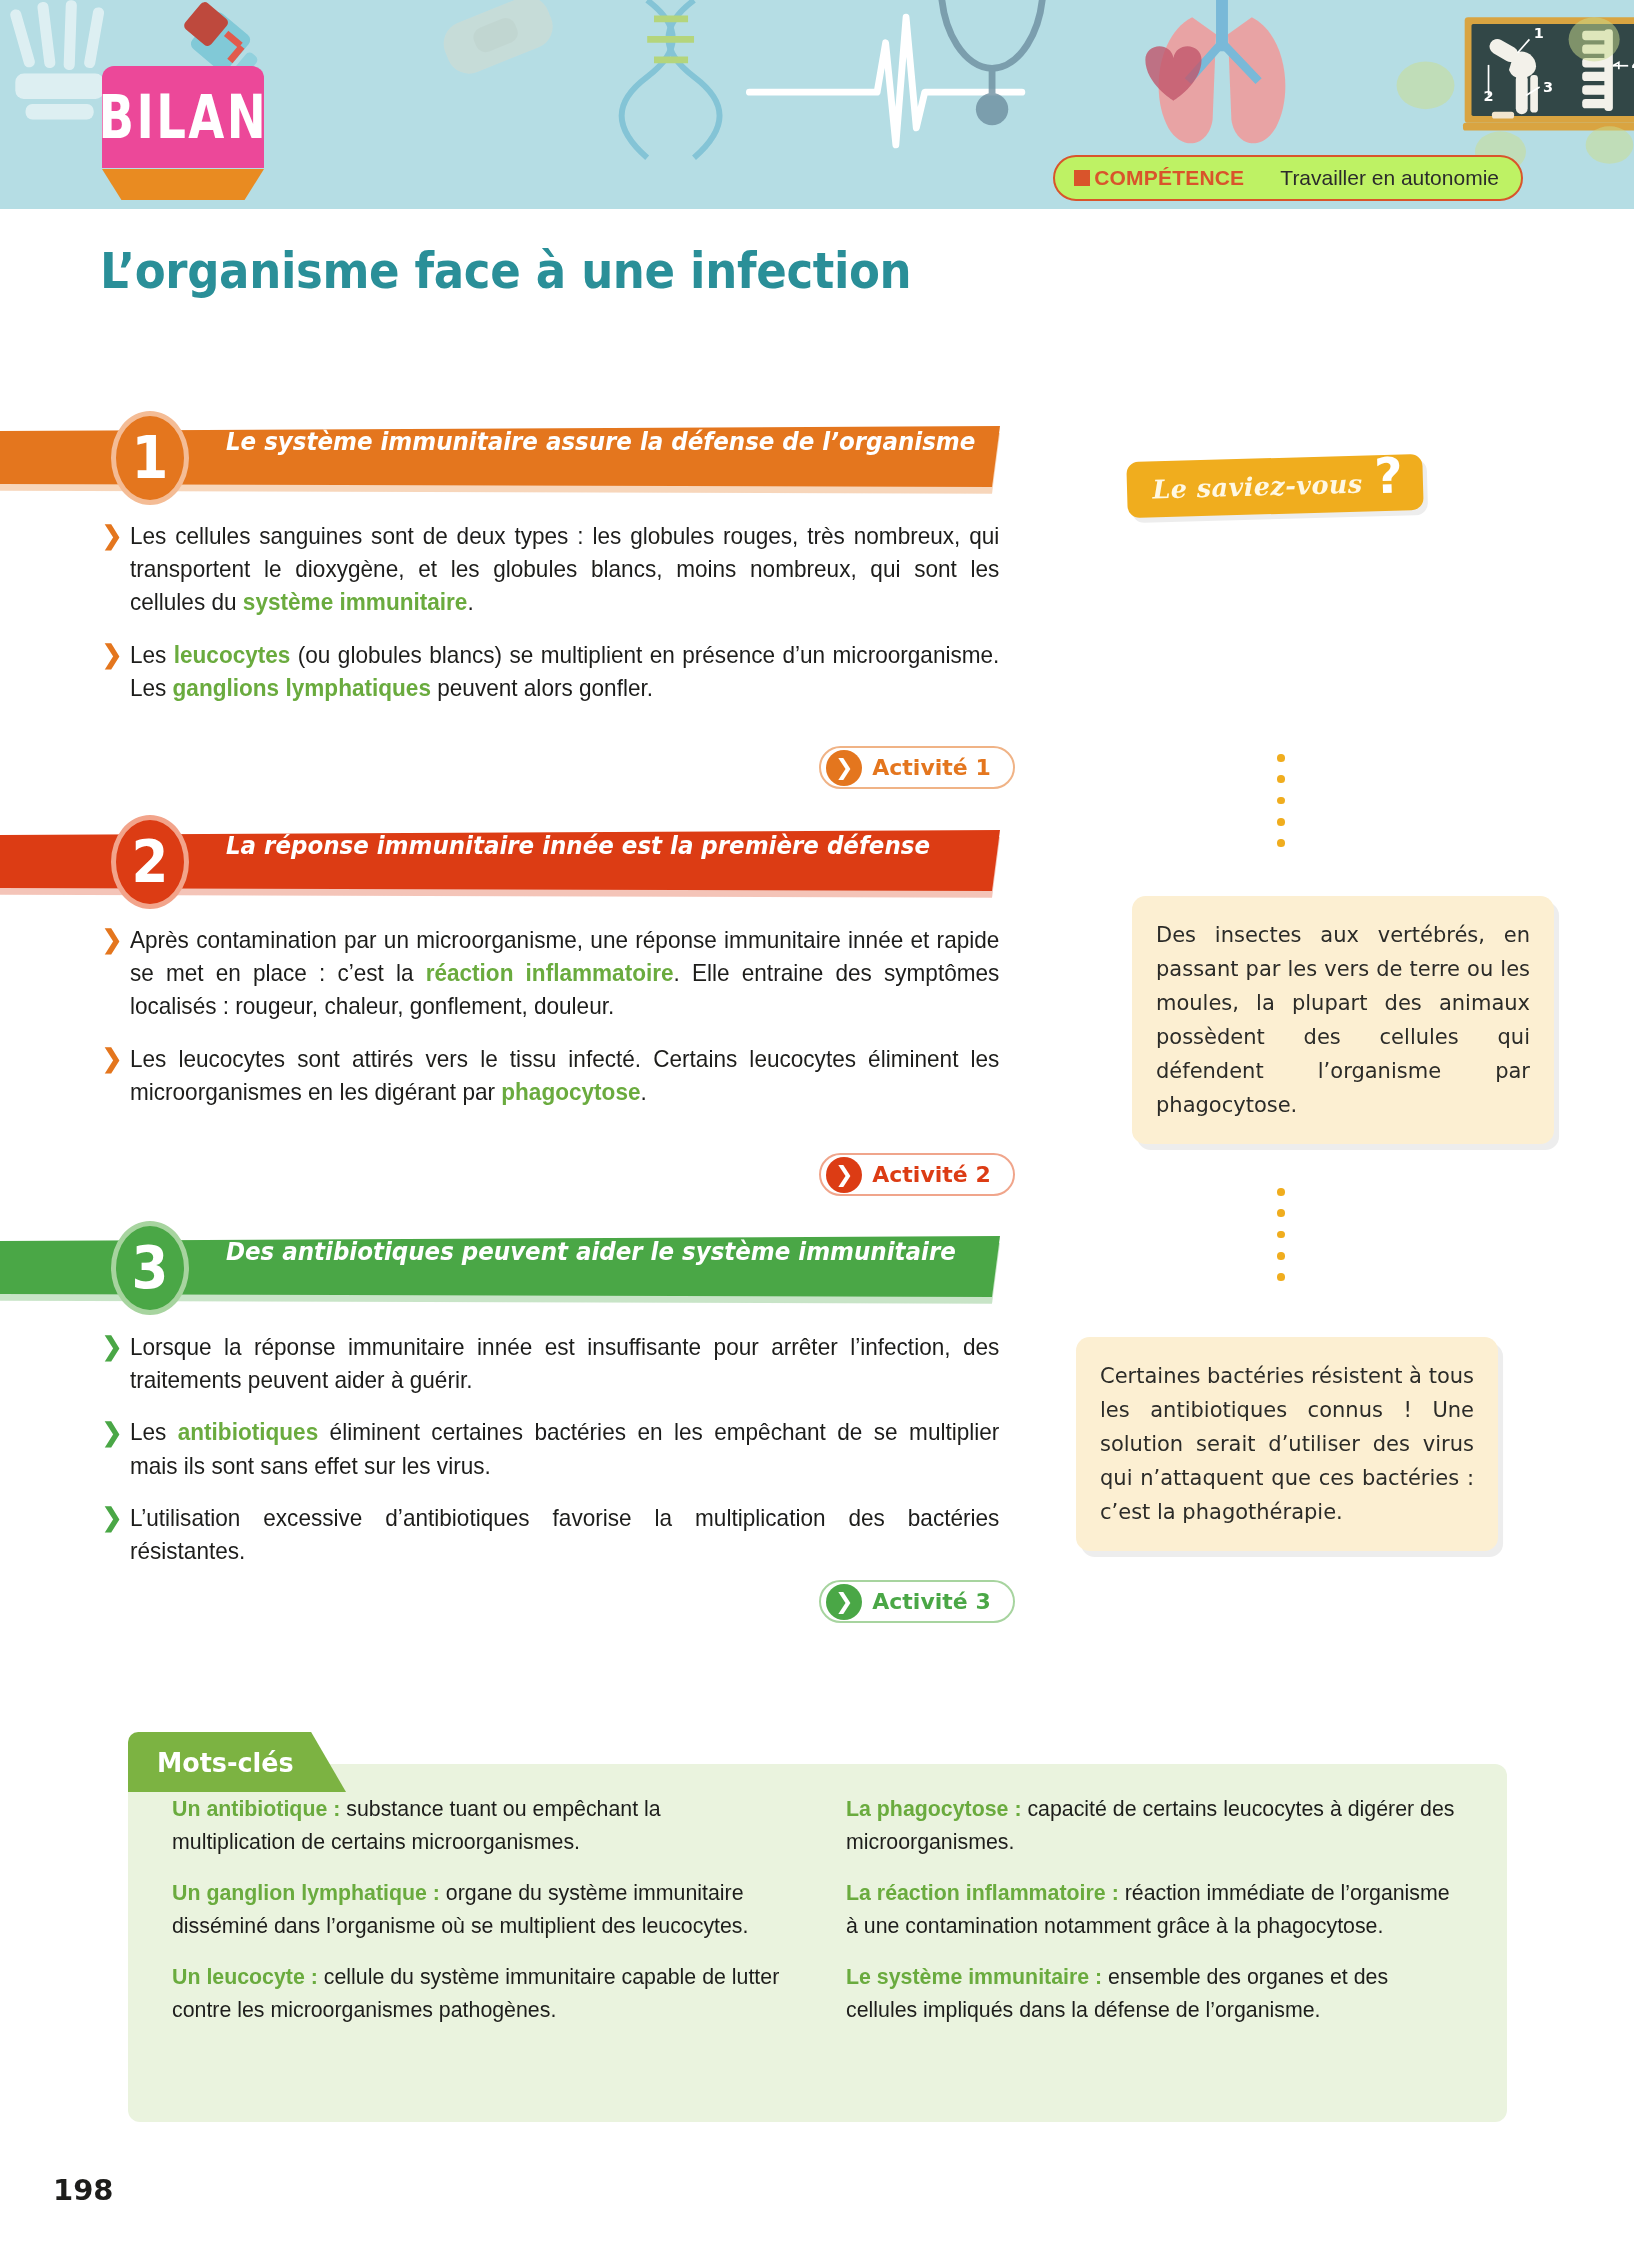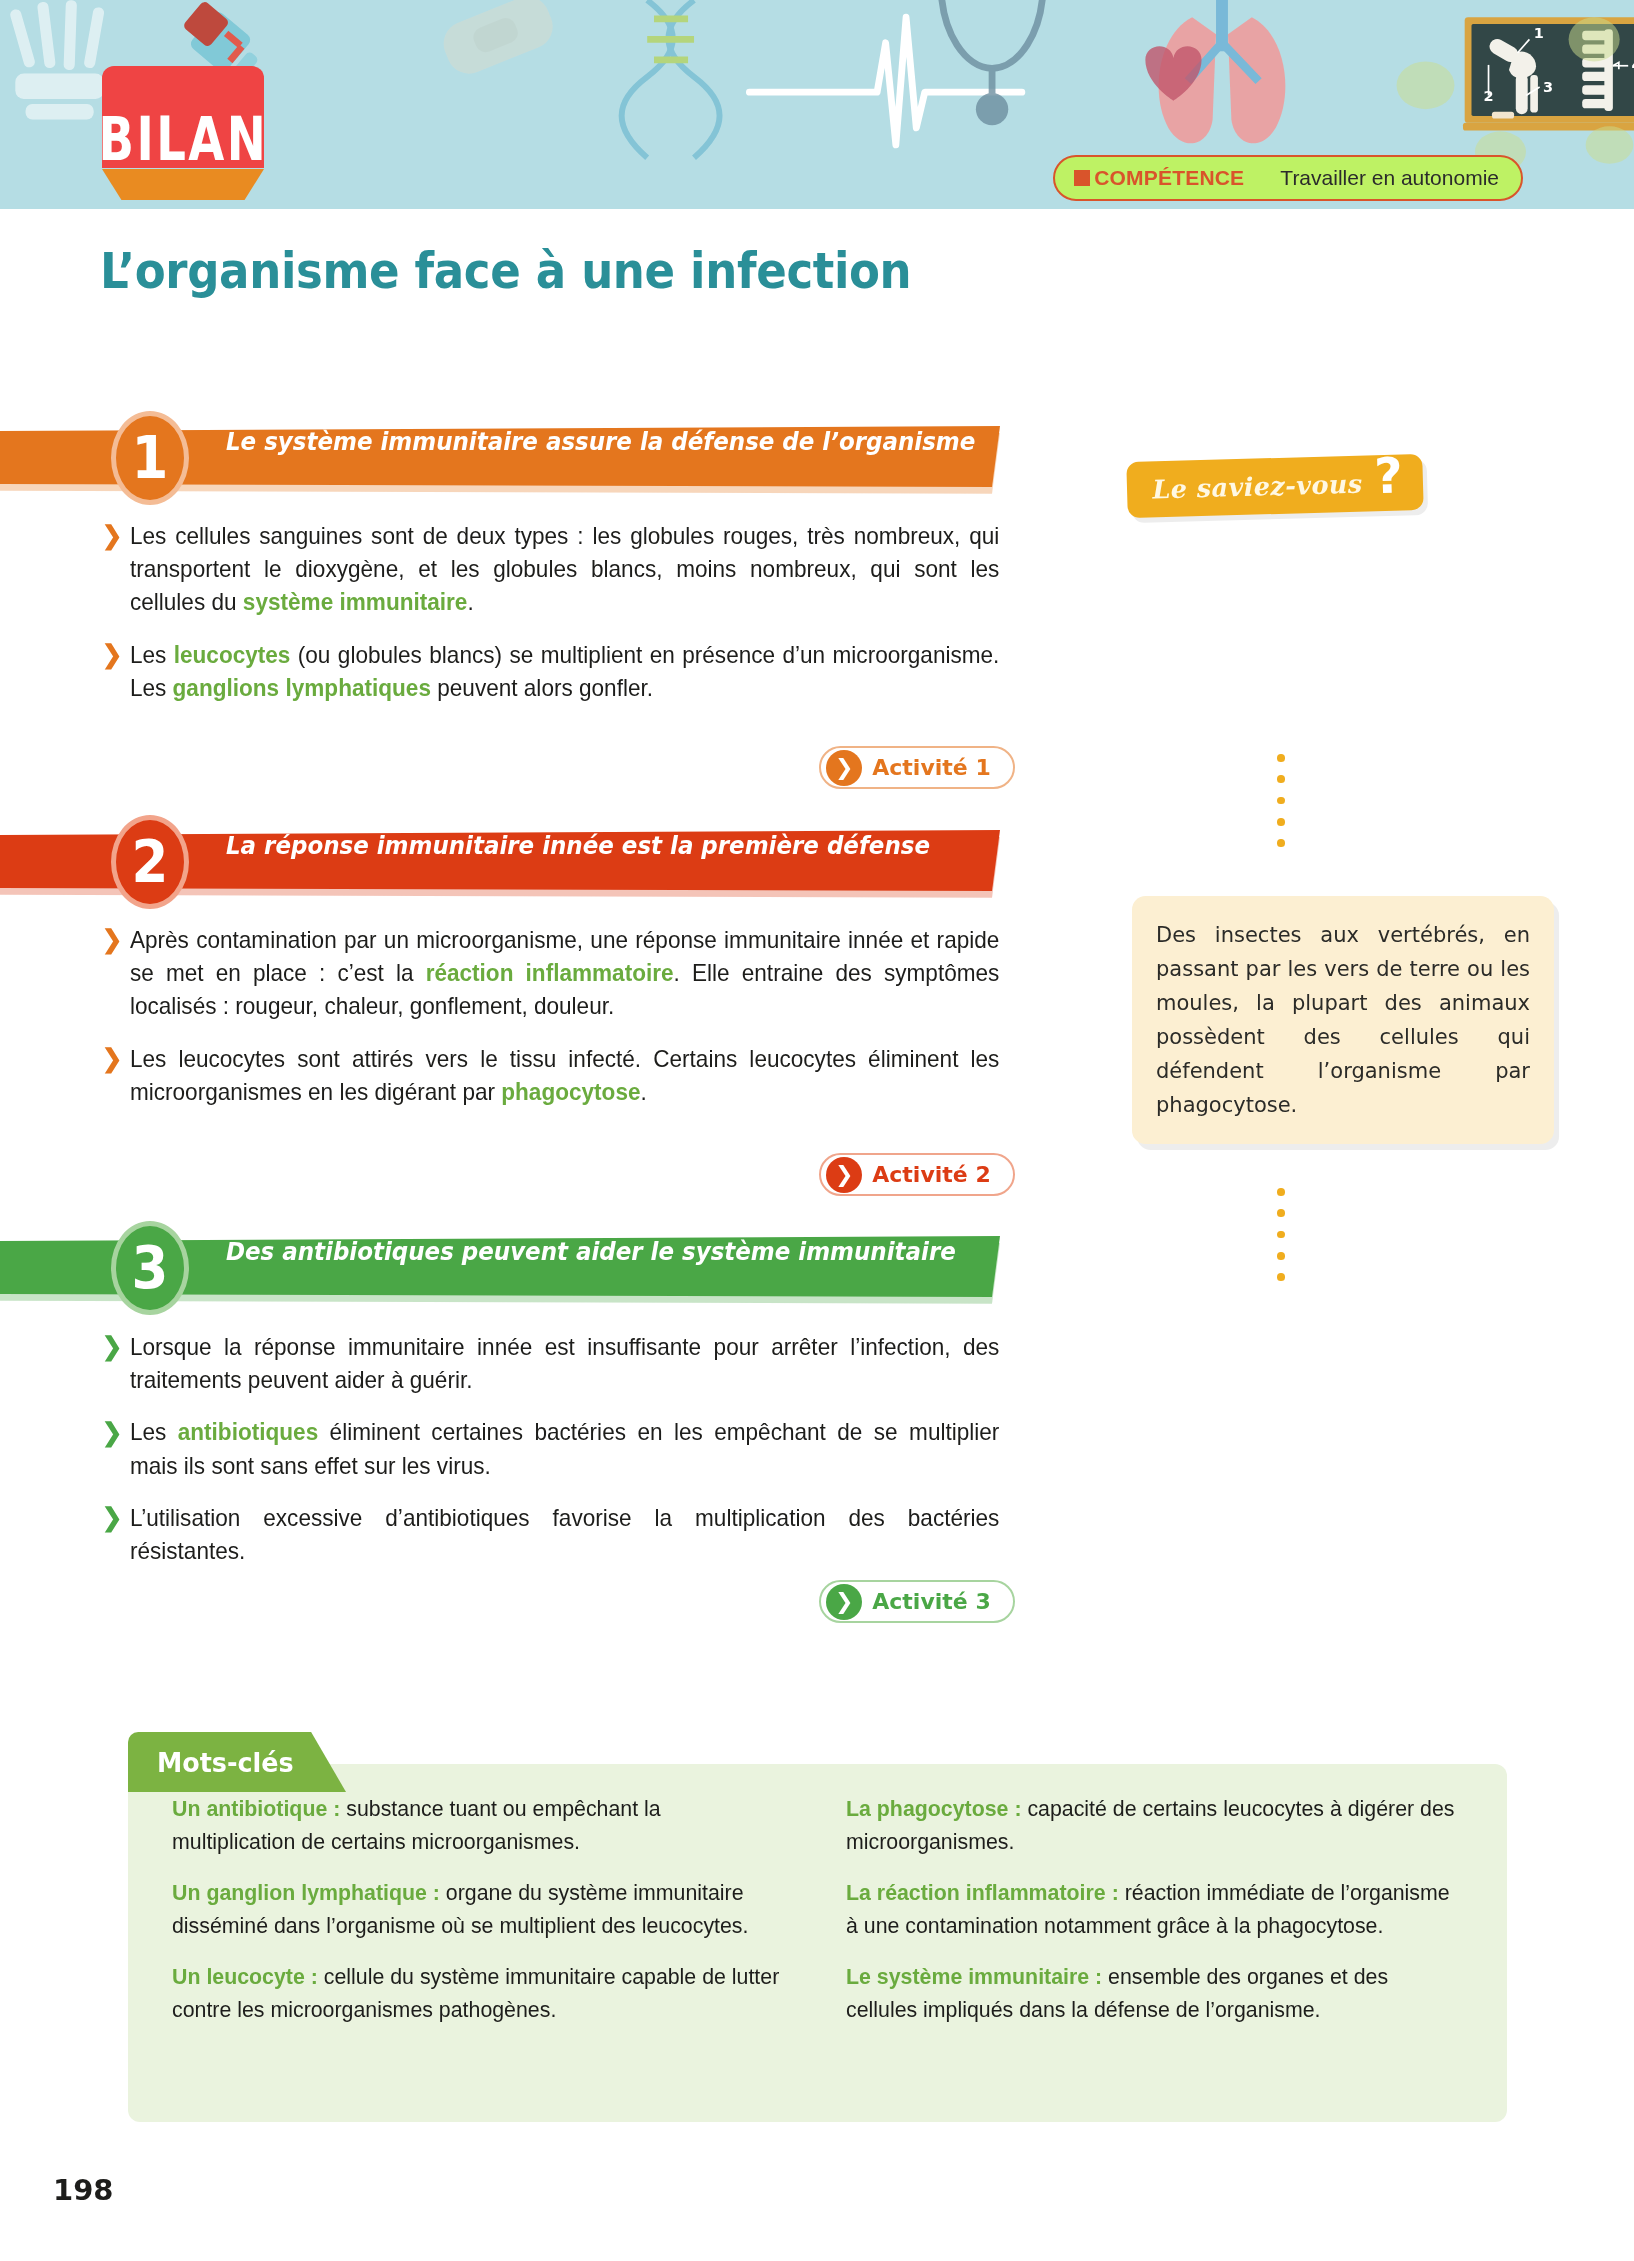--- a/index.html
+++ b/index.html
@@ -12,22 +12,22 @@
   .page { position: relative; width: 1635px; height: 2261px; background:#fff; }
 
   
   .header-band {
     position: absolute; top: 0; left: 0; width: 1635px; height: 209px;
     background: #b5dde4; overflow: hidden;
   }
 
   .bilan-tab {
     position: absolute; left: 102px; top: 66px; width: 162px; height: 102px;
-    background: #ef4444; border-radius: 12px 12px 0 0; z-index: 6;
-    display:flex; align-items:flex-end; justify-content:center;
+    background: #ec4899; border-radius: 12px 12px 0 0; z-index: 6;
+    display:flex; align-items:center; justify-content:center;
   }
   .bilan-tab .bilan-text {
     font-family: "DejaVu Sans", sans-serif;
     font-weight: 700; font-size: 49px; color:#fff;
     letter-spacing: 2.6px; transform: scaleY(1.22) scaleX(.95);
   }
   .bilan-foot {
     position: absolute; left: 102px; top: 169px; width: 162px; height: 31px; z-index: 5;
     background: #e98b21;
     clip-path: polygon(0 0, 100% 0, 88% 100%, 12% 100%);
@@ -374,20 +374,23 @@
     <span>Des insectes aux vertébrés, en passant par les vers de terre ou les moules, la plupart des animaux possèdent des cellules qui défendent l’organisme par phagocytose.</span>
   </div>
   <div class="dots" style="left:1277px; top:1188px;">
     <i></i>
       <i></i>
       <i></i>
       <i></i>
       <i></i>
   </div>
 
+  <div class="side-box" style="left:1076px; top:1337px; width:422px;">
+    <span>Certaines bactéries résistent à tous les antibiotiques connus ! Une solution serait d’utiliser des virus qui n’attaquent que ces bactéries : c’est la phagothérapie.</span>
+  </div>
 
   <div class="motscles">
     <div class="mc-tab">
       <span>Mots-clés</span>
     </div>
     <div class="mc-cols">
       <div class="mc-col">
         <p class="mc-item">
           <span class="mc-term">Un antibiotique :</span><span> substance tuant ou empêchant la multiplication de certains microorganismes.</span>
         </p>

